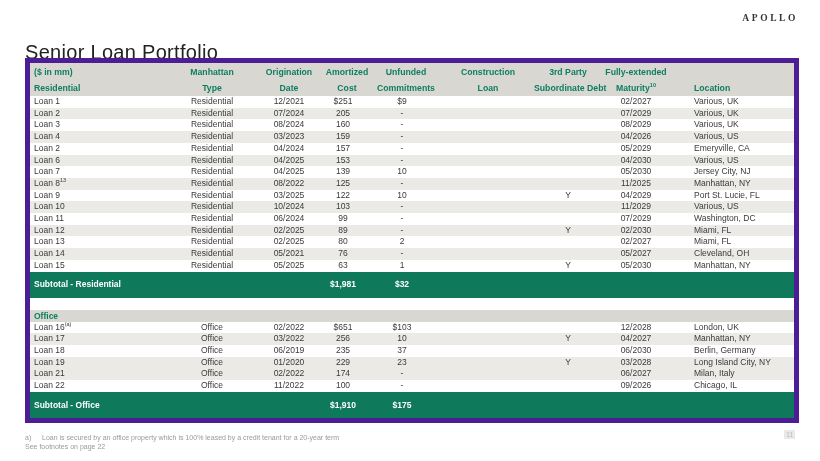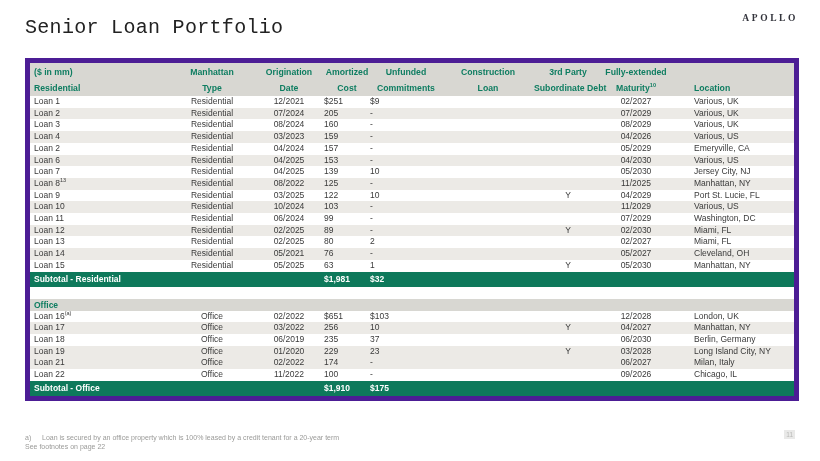--- a/index.html
+++ b/index.html
@@ -13,22 +13,22 @@
   }
   .slide { position: absolute; inset: 0; background: #fff; }
 
   .logo {
     position: absolute; top: 13px; right: 22px;
     font-family: "Liberation Serif", serif;
     font-size: 9.5px; font-weight: 700;
     letter-spacing: 2.6px; color: #33343c;
   }
   .title {
-    position: absolute; top: 16px; left: 25px;
-    font-family: Liberation Mono, monospace;
+    position: absolute; top: 41px; left: 25px;
+    font-family: Liberation Sans, sans-serif;
     font-size: 20px; color: #222222; letter-spacing: 0.3px;
   }
 
   .table-wrap {
     position: absolute; left: 25px; top: 58px;
     border: 5px solid #4c1d95;
   }
   table {
     border-collapse: collapse; table-layout: fixed;
     width: 764px; color: #3a3a3a;
@@ -42,26 +42,26 @@
     font-weight: bold; font-size: 8.7px; height: 15px; line-height: 15px;
   }
   thead tr.h1 th { height: 15px; line-height: 18px; }
   thead tr.h2 th { height: 15px; line-height: 13px; }
 
   td { height: 11.7px; line-height: 11.7px; }
   tr.stripe td { background: #eceae6; }
 
   .al { text-align: left; padding-left: 4px; }
   .ac { text-align: center; }
-  .ar { text-align: left; padding-right: 8px; }
+  .ar { text-align: center; padding-right: 8px; }
   .loc { padding-left: 24px; }
 
   tr.subtotal td {
     background: #0e795b; color: #ffffff; font-weight: bold;
-    height: 15px; line-height: 12.5px;
+    height: 26px; line-height: 12.5px;
   }
   tr.gap-row td { height: 12px; background: #ffffff; }
   tr.section-row td {
     background: #d8d7d2; color: #0e7d61; font-weight: bold;
     height: 12px; line-height: 12px;
   }
   sup { font-size: 5.5px; vertical-align: super; line-height: 0; }
 
   .footnotes {
     position: absolute; left: 25px; top: 434px;

